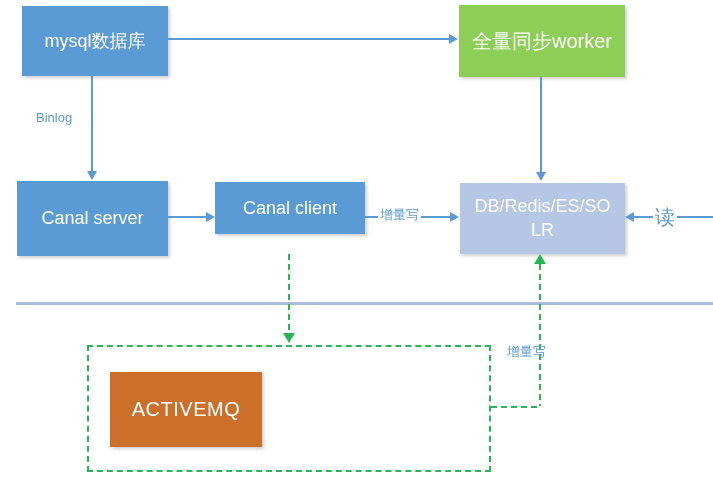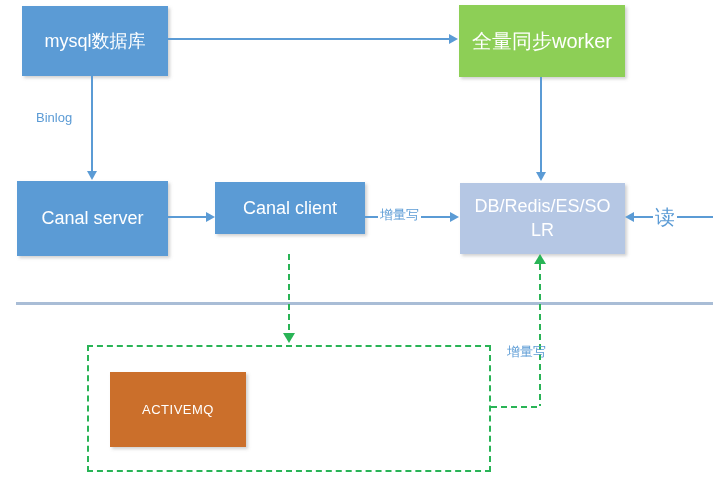--- a/index.html
+++ b/index.html
@@ -24,21 +24,21 @@
   .n-green{background:var(--green);}
   .n-lightblue{background:var(--light-blue);}
   .n-orange{background:var(--orange);}
 
   .node-mysql{left:10px;top:6px;width:146px;height:70px;font-size:18px;}
   .node-worker{left:447px;top:5px;width:166px;height:72px;font-size:20px;}
   .node-canal-server{left:5px;top:181px;width:151px;height:75px;font-size:18px;}
   .node-canal-client{left:203px;top:182px;width:150px;height:52px;font-size:18px;}
   .node-storage{left:448px;top:183px;width:165px;height:71px;font-size:18px;
     padding:0 12px;word-break:break-all;line-height:1.3;}
-  .node-activemq{left:98px;top:372px;width:136px;height:75px;font-size:13px;letter-spacing:.5px;}
+  .node-activemq{left:98px;top:372px;width:152px;height:75px;font-size:20px;letter-spacing:.5px;}
   .node-kafka{left:301px;top:372px;width:152px;height:75px;font-size:19px;letter-spacing:.5px;}
 
   .mq-group{
     position:absolute;left:75px;top:345px;width:404px;height:127px;
     border:2px dashed var(--dash-green);box-sizing:border-box;background:transparent;
   }
 
   .hline{position:absolute;height:2px;background:var(--blue);}
   .vline{position:absolute;width:2px;background:var(--blue);}
   .vdash{position:absolute;width:2px;

